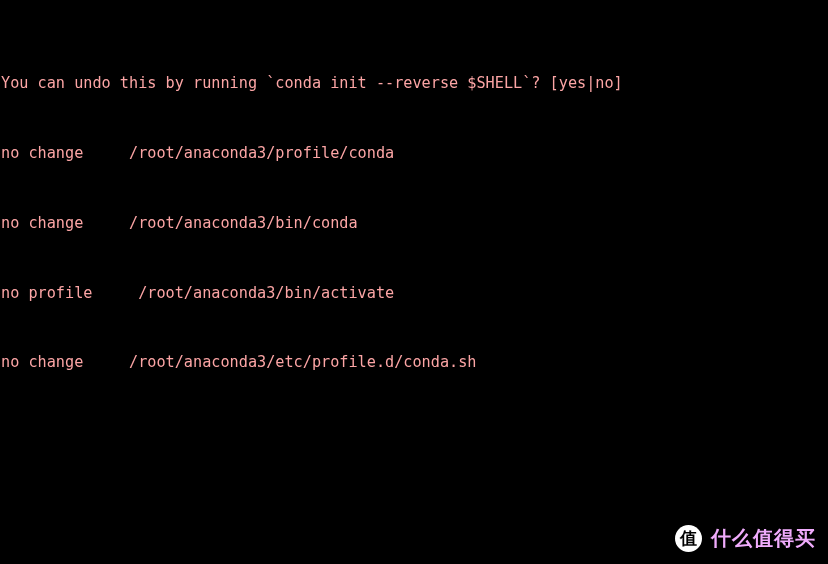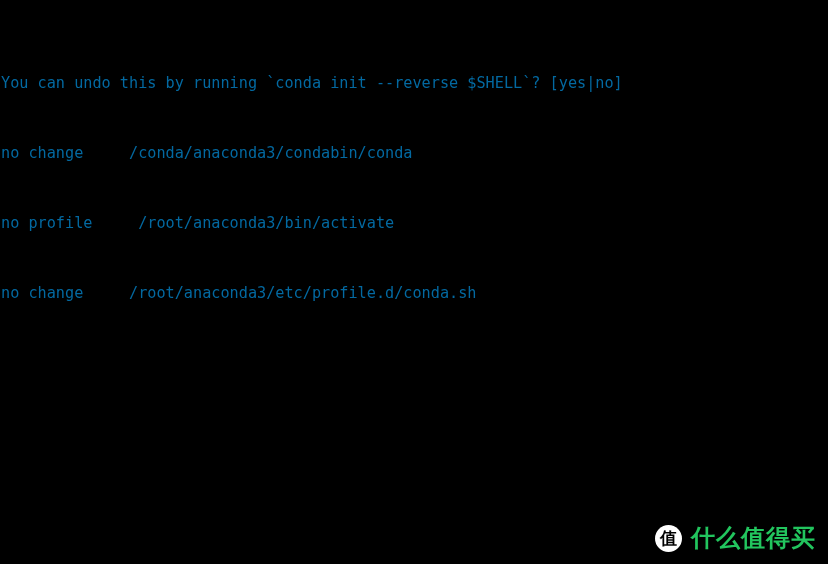--- a/index.html
+++ b/index.html
@@ -23,21 +23,21 @@
     position: absolute;
     left: 0;
     top: 0;
     padding: 2px 0 0 1px;
     white-space: pre;
   }
   .line {
     height: 23.3px;
     white-space: pre;
   }
-  .fg-default { color: #0369a1; }
+  .fg-default { color: #fca5a5; }
   
   #watermark {
     position: absolute;
     right: 12px;
     bottom: 12px;
     display: flex;
     align-items: center;
     gap: 9px;
     user-select: none;
   }
@@ -47,35 +47,36 @@
     border-radius: 50%;
     background: #ffffff;
     color: #000000;
     font-family: "DejaVu Sans", "Liberation Sans", sans-serif;
     font-size: 17px;
     font-weight: bold;
     line-height: 27px;
     text-align: center;
   }
   #watermark .wm-text {
-    color: #22c55e;
+    color: #f0abfc;
     font-family: "DejaVu Sans", "Liberation Sans", sans-serif;
-    font-size: 24px;
+    font-size: 20px;
     font-weight: bold;
     letter-spacing: 1px;
   }
 </style>
 </head>
 <body>
 
 <div id="terminal">
   <div id="screen">
 
     <div class="line fg-default">You can undo this by running `conda init --reverse $SHELL`? [yes|no]</div>
-    <div class="line fg-default">no change     /conda/anaconda3/condabin/conda</div>
+    <div class="line fg-default">no change     /root/anaconda3/profile/conda</div>
+    <div class="line fg-default">no change     /root/anaconda3/bin/conda</div>
     <div class="line fg-default">no profile     /root/anaconda3/bin/activate</div>
     <div class="line fg-default">no change     /root/anaconda3/etc/profile.d/conda.sh</div>
     
     
     
     
     
     
     
     

